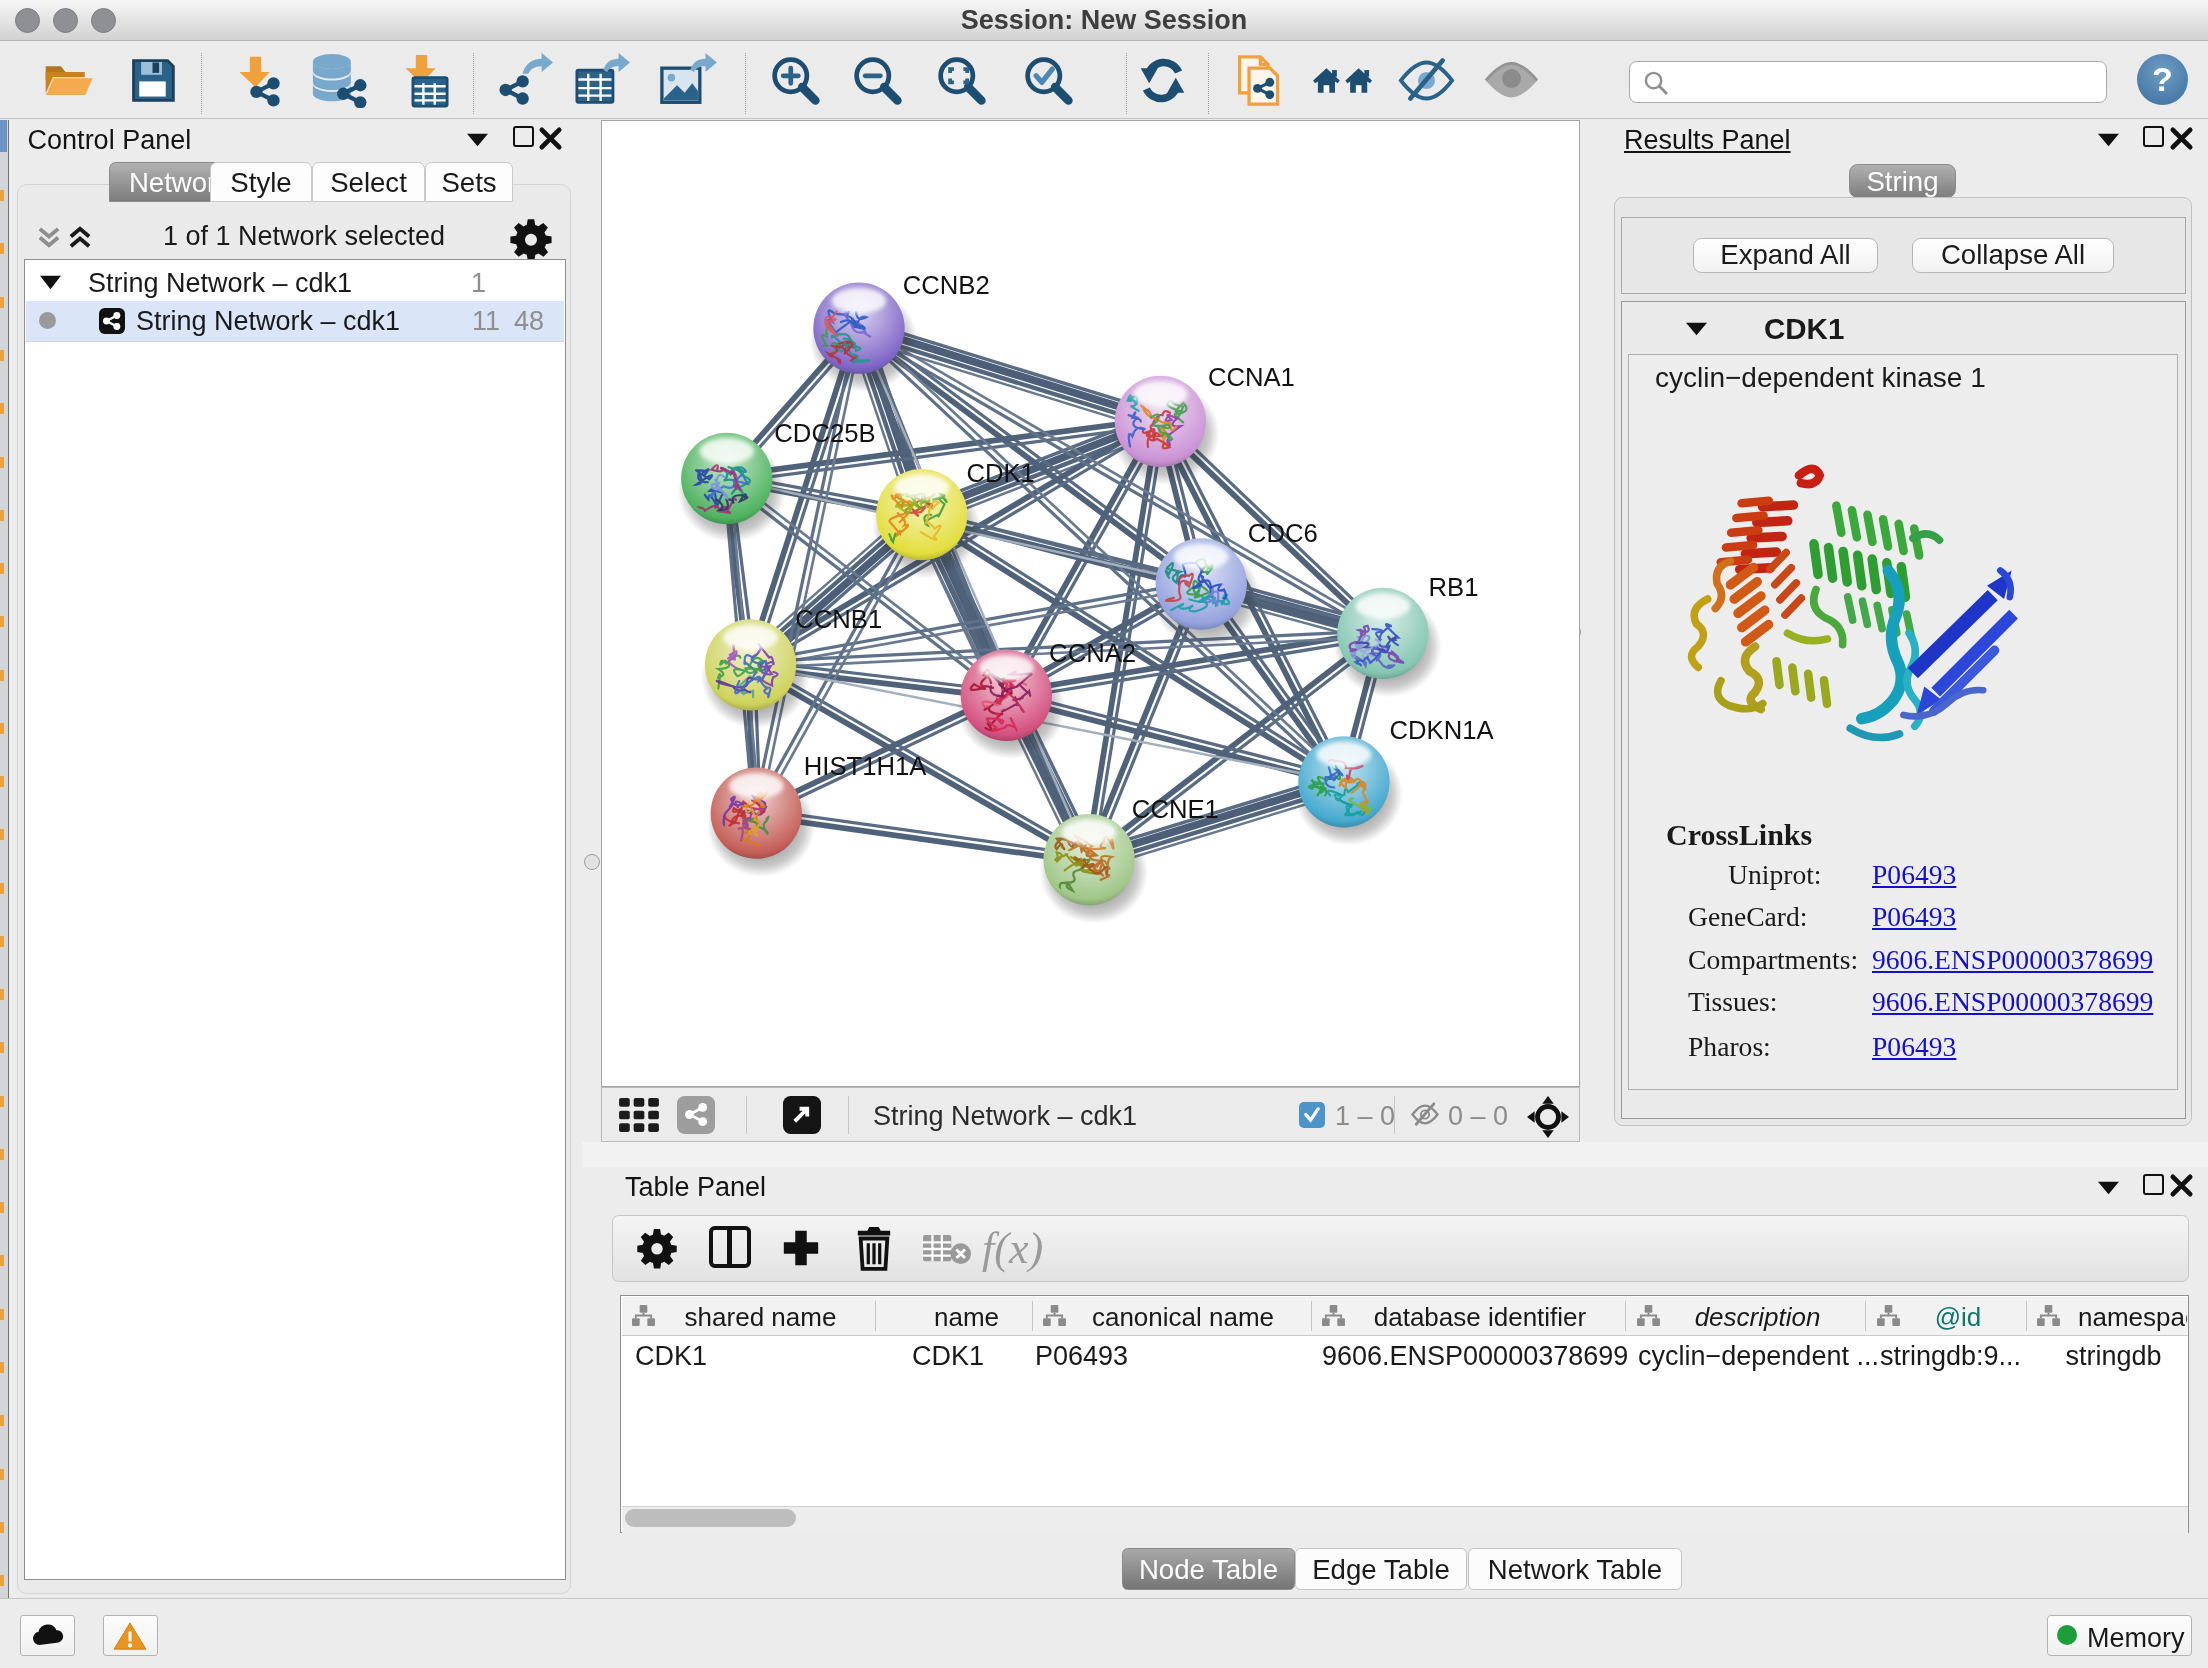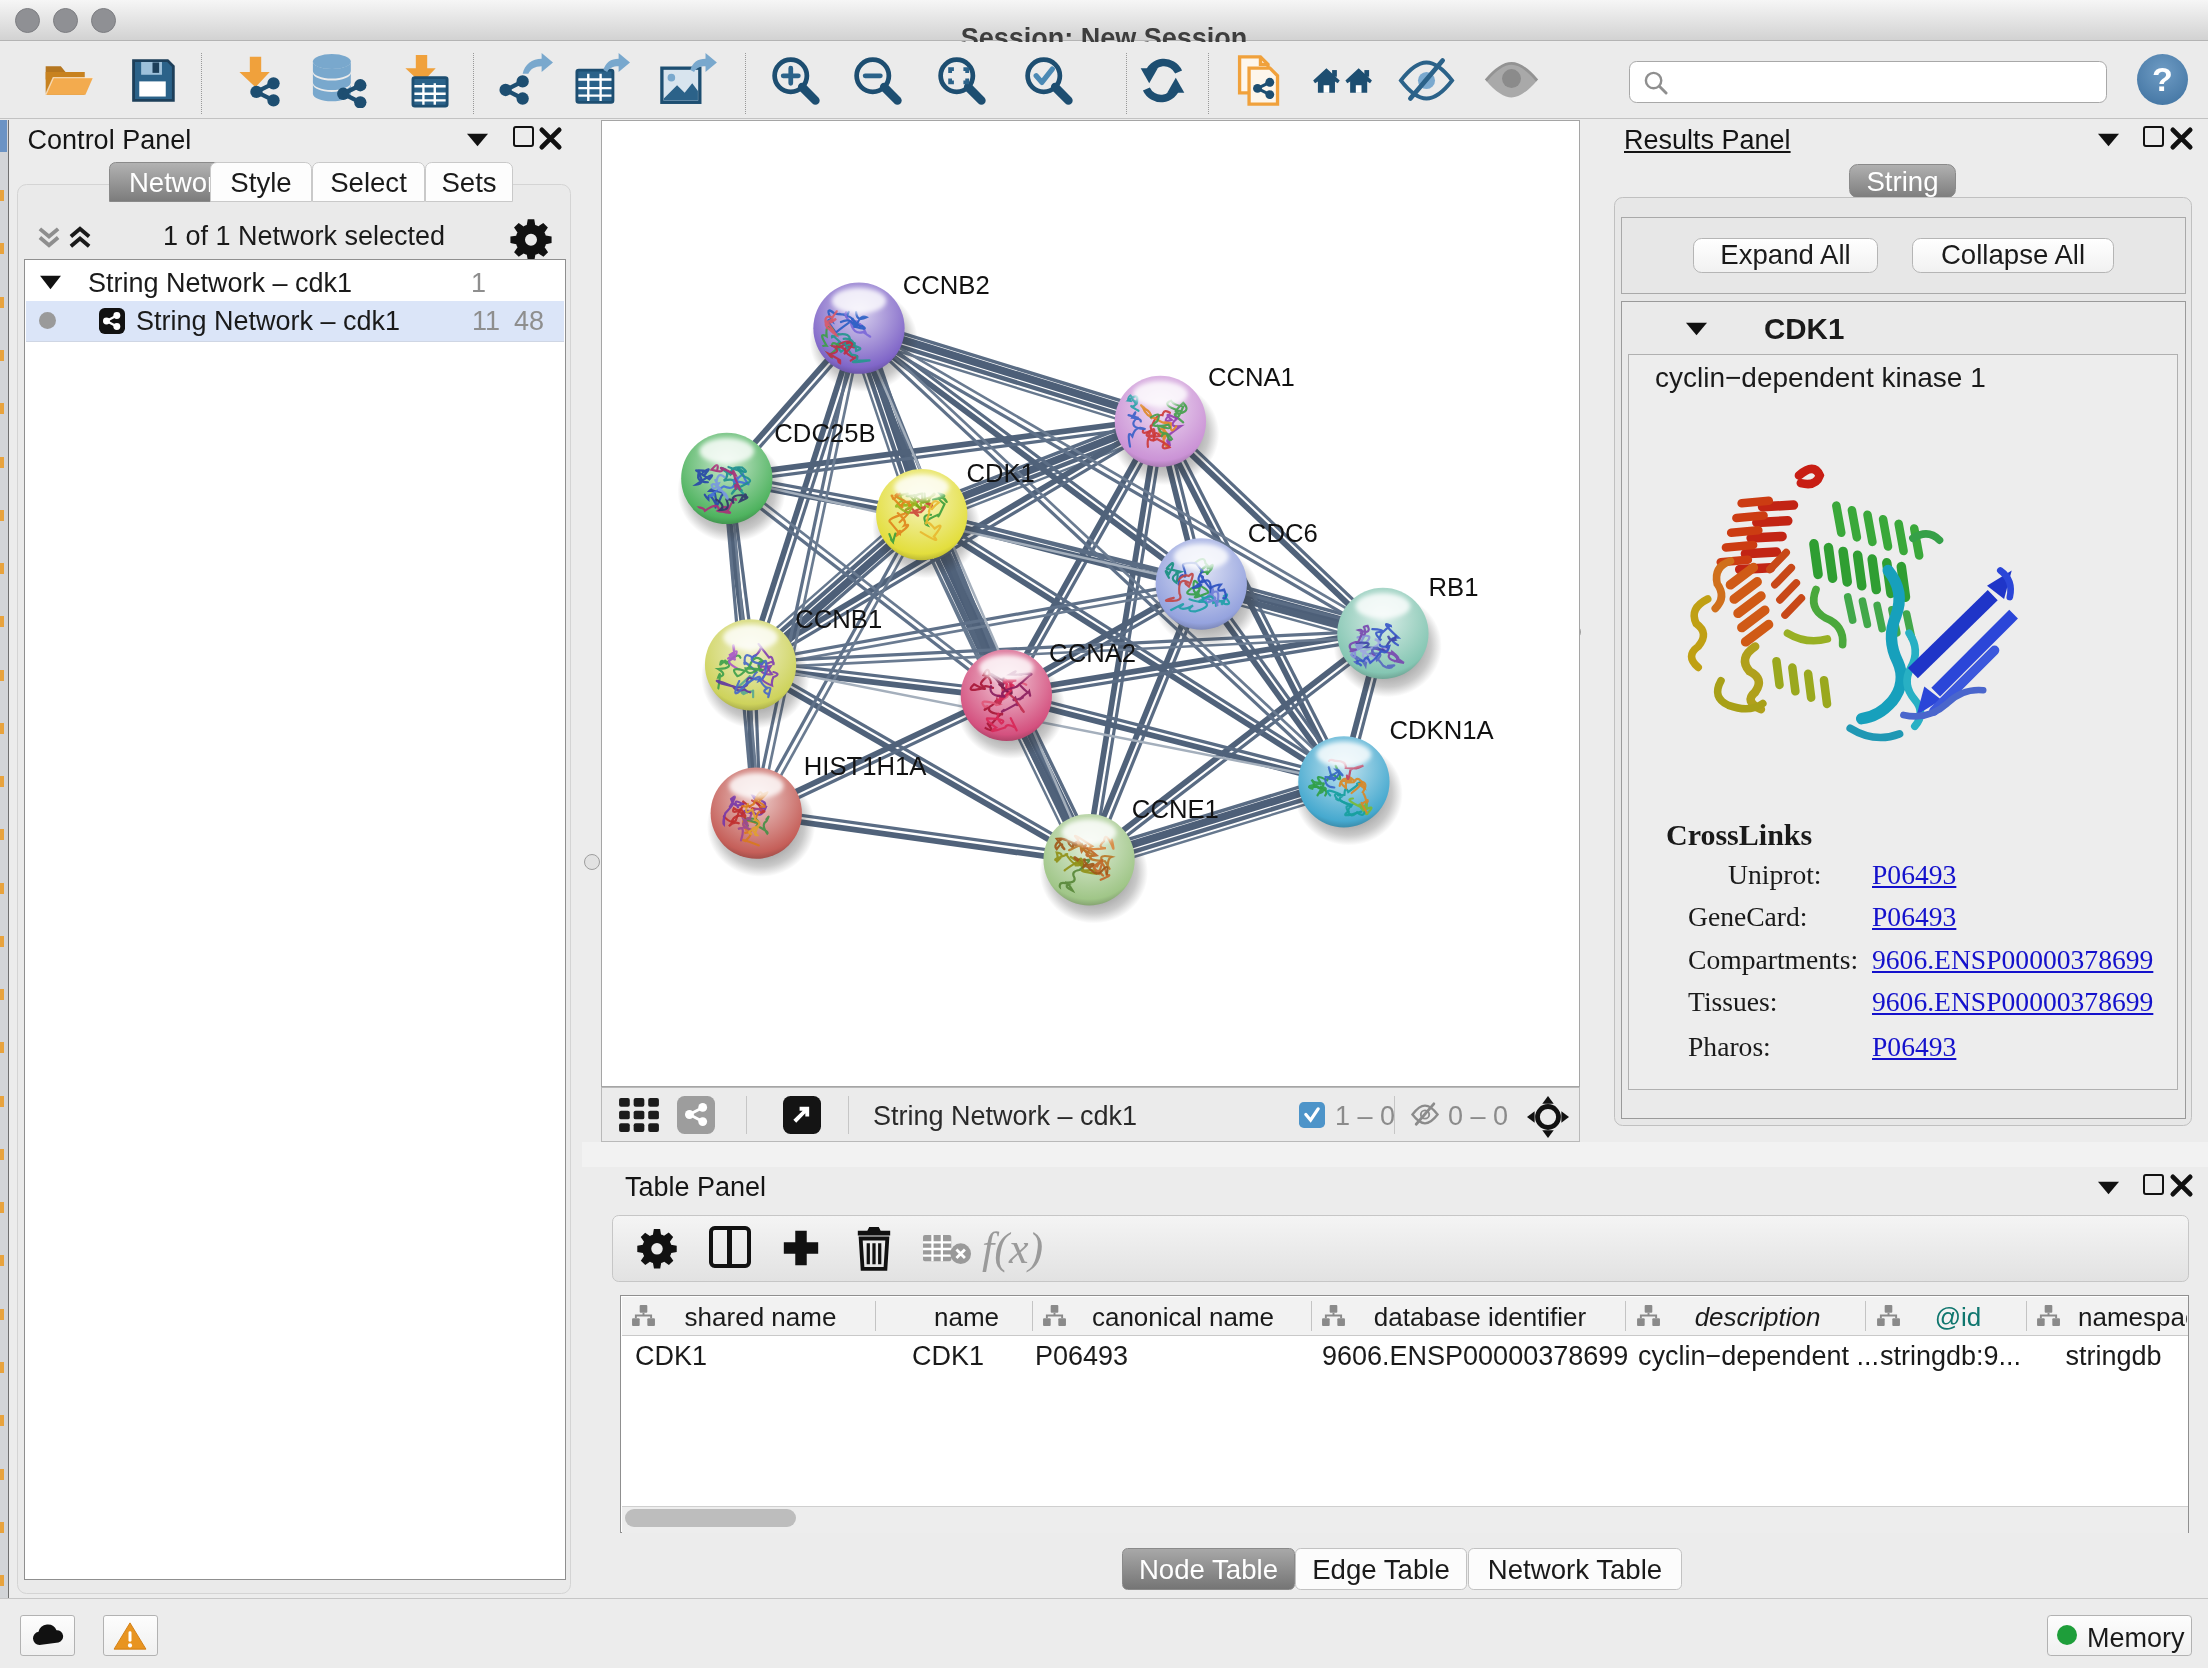--- a/index.html
+++ b/index.html
@@ -10,21 +10,21 @@
 .ptitle{font-size:27px;color:#141414;}
 .tab{position:absolute;top:162px;height:40px;line-height:40px;text-align:center;font-size:27.6px;background:#fdfdfd;border:1px solid #c9c9c9;border-radius:6.7px 6.7px 0 0;box-sizing:border-box;}
 .tabsel{background:linear-gradient(#b2b2b2,#7c7c7c);color:#fff;border-color:#8a8a8a;}
 .btn{position:absolute;background:linear-gradient(#ffffff,#f1f1f1);border:1.9px solid #b5b5b5;border-radius:8.6px;box-sizing:border-box;text-align:center;font-size:27.6px;}
 </style></head>
 <body>
 <div class="abs" style="left:0;top:0;width:2208px;height:40px;background:linear-gradient(#f6f6f6,#d2d2d2);border-bottom:1.9px solid #b4b4b4;">
 <div class="abs" style="left:15px;top:7.6px;width:23px;height:23px;border-radius:50%;background:#8f9094;border:1px solid #7d7e82;"></div>
 <div class="abs" style="left:53px;top:7.6px;width:23px;height:23px;border-radius:50%;background:#8f9094;border:1px solid #7d7e82;"></div>
 <div class="abs" style="left:91px;top:7.6px;width:23px;height:23px;border-radius:50%;background:#8f9094;border:1px solid #7d7e82;"></div>
-<div class="abs" style="left:0;top:0;width:2208px;height:28px;line-height:40px;text-align:center;font-size:27px;font-weight:bold;color:#3e3e3e;margin-top:18px;">Session: New Session</div>
+<div class="abs" style="left:0;top:0;width:2208px;height:28px;line-height:40px;text-align:center;font-size:27px;font-weight:bold;color:#3e3e3e;">Session: New Session</div>
 </div>
 <div class="abs" style="left:0;top:42px;width:2208px;height:76px;background:#ebebeb;border-bottom:1.9px solid #c2c2c2;">
 <svg class="abs" style="left:40px;top:11.4px;" width="53" height="53" viewBox="0 0 56 56">
       <path d="M6 14 h16 l5 6 h20 v8 h-41 z" fill="#b5761f"></path>
       <path d="M6 20 h41 v24 h-41 z" fill="#c8821f"></path>
       <path d="M6 44 L14 26 h42 L48 44 z" fill="#f3ab4e"></path>
       <path d="M6 44 L14 26 h42" fill="none" stroke="#fff" stroke-width="1.5" opacity=".6"></path>
     </svg>
 <svg class="abs" style="left:126px;top:11.4px;" width="53" height="53" viewBox="0 0 56 56">
       <path d="M8 8 h36 l6 6 v36 h-42 z" fill="#2b6289"></path>

